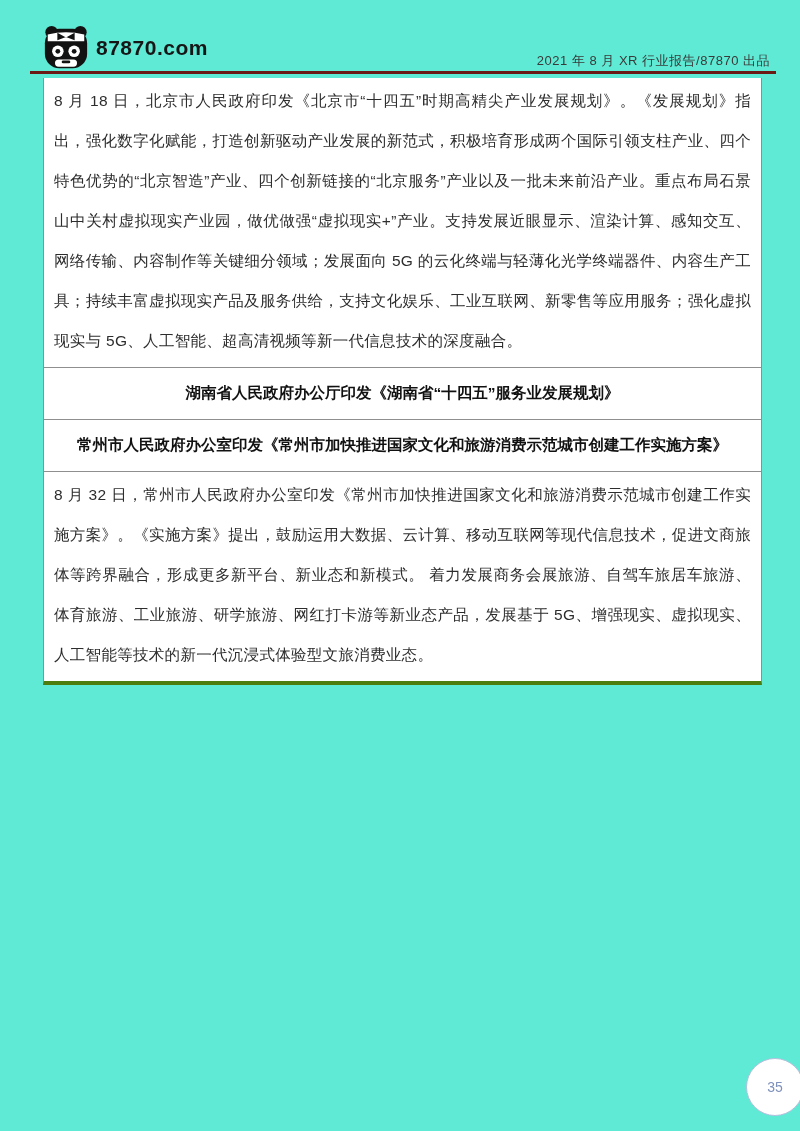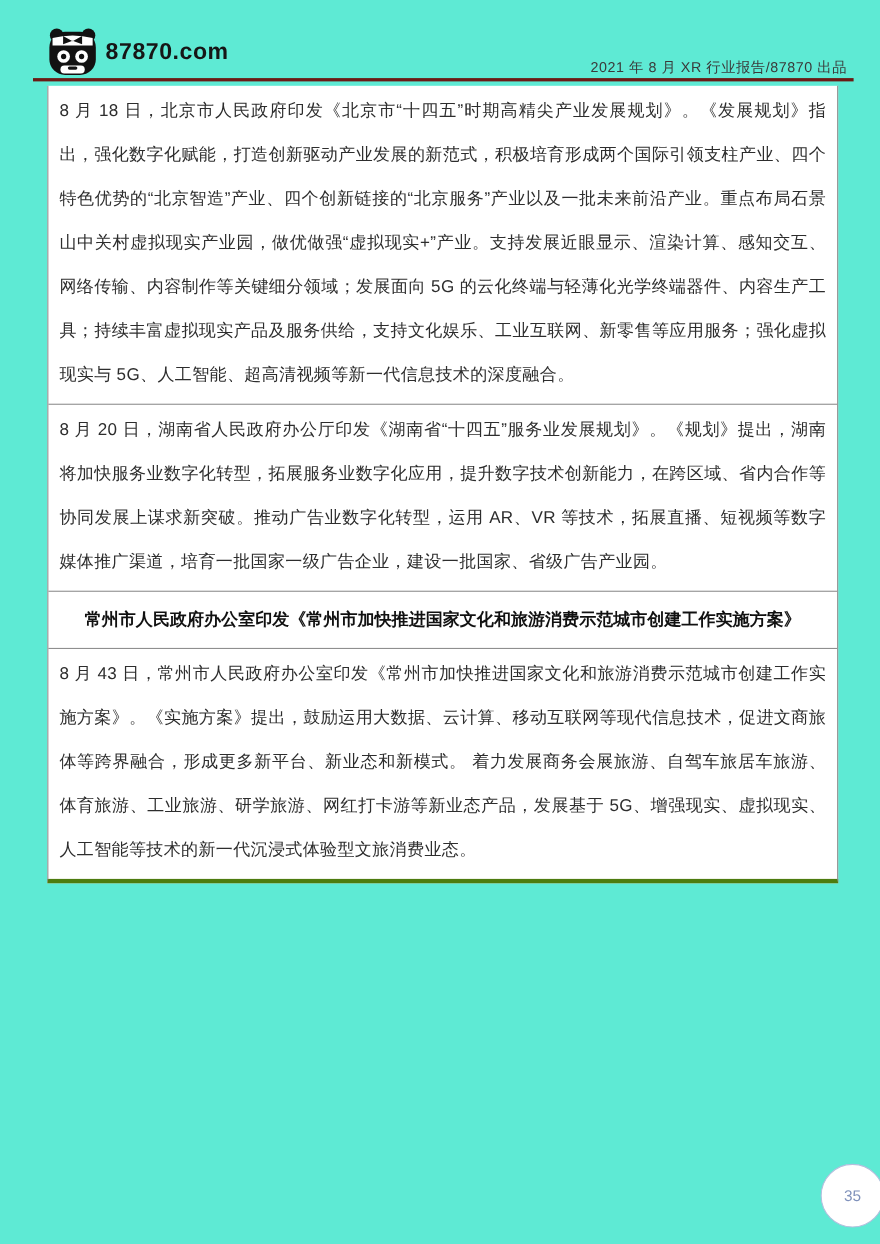--- a/index.html
+++ b/index.html
@@ -121,22 +121,22 @@
       </span>
       <span class="brand-text">87870.com</span>
     </div>
     <div class="report-info">2021 年 8 月 XR 行业报告/87870 出品</div>
   </div>
 
   <div class="header-divider"></div>
 
   <div class="doc-table">
     <div class="row paragraph">8 月 18 日，北京市人民政府印发《北京市“十四五”时期高精尖产业发展规划》。《发展规划》指出，强化数字化赋能，打造创新驱动产业发展的新范式，积极培育形成两个国际引领支柱产业、四个特色优势的“北京智造”产业、四个创新链接的“北京服务”产业以及一批未来前沿产业。重点布局石景山中关村虚拟现实产业园，做优做强“虚拟现实+”产业。支持发展近眼显示、渲染计算、感知交互、网络传输、内容制作等关键细分领域；发展面向 5G 的云化终端与轻薄化光学终端器件、内容生产工具；持续丰富虚拟现实产品及服务供给，支持文化娱乐、工业互联网、新零售等应用服务；强化虚拟现实与 5G、人工智能、超高清视频等新一代信息技术的深度融合。</div>
-    <div class="row paragraph">8 月 20 日，湖南省人民政府办公厅印发《湖南省“十四五”服务业发展规划》。《规划》提出，湖南将加快服务业数字化转型，拓展服务业数字化应用，提升数字技术创新能力，在跨区域、省内合作等协同发展上谋求新突破。推动广告业数字化转型，运用 AR、VR 等技术，拓展直播、短视频等数字媒体推广渠道，培育一批国家一级广告企业，建设一批国家、省级广告产业园。</div>
+    <div class="row heading">湖南省人民政府办公厅印发《湖南省“十四五”服务业发展规划》</div>
     <div class="row heading">常州市人民政府办公室印发《常州市加快推进国家文化和旅游消费示范城市创建工作实施方案》</div>
-    <div class="row paragraph">8 月 43 日，常州市人民政府办公室印发《常州市加快推进国家文化和旅游消费示范城市创建工作实施方案》。《实施方案》提出，鼓励运用大数据、云计算、移动互联网等现代信息技术，促进文商旅体等跨界融合，形成更多新平台、新业态和新模式。 着力发展商务会展旅游、自驾车旅居车旅游、体育旅游、工业旅游、研学旅游、网红打卡游等新业态产品，发展基于 5G、增强现实、虚拟现实、人工智能等技术的新一代沉浸式体验型文旅消费业态。</div>
+    <div class="row paragraph">8 月 32 日，常州市人民政府办公室印发《常州市加快推进国家文化和旅游消费示范城市创建工作实施方案》。《实施方案》提出，鼓励运用大数据、云计算、移动互联网等现代信息技术，促进文商旅体等跨界融合，形成更多新平台、新业态和新模式。 着力发展商务会展旅游、自驾车旅居车旅游、体育旅游、工业旅游、研学旅游、网红打卡游等新业态产品，发展基于 5G、增强现实、虚拟现实、人工智能等技术的新一代沉浸式体验型文旅消费业态。</div>
   </div>
 
   <div class="page-badge">
     <span>35</span>
   </div>
 
 </div>
 
 </body></html>

